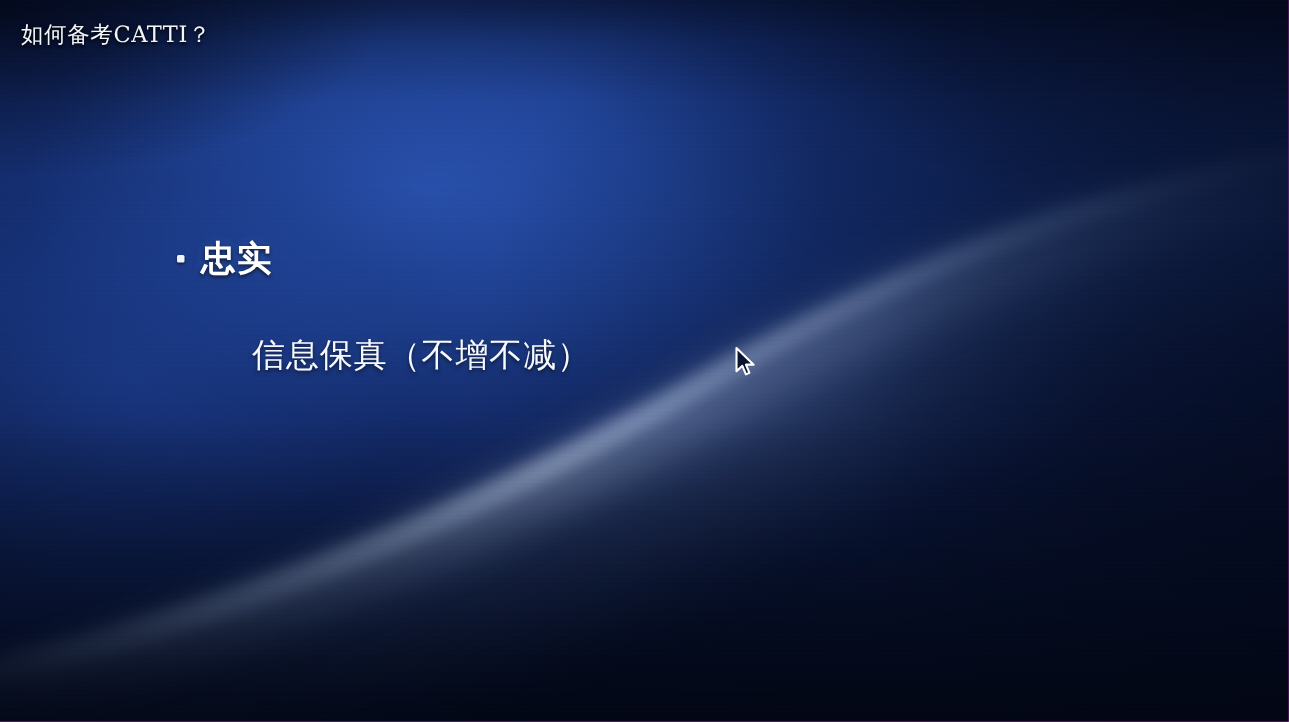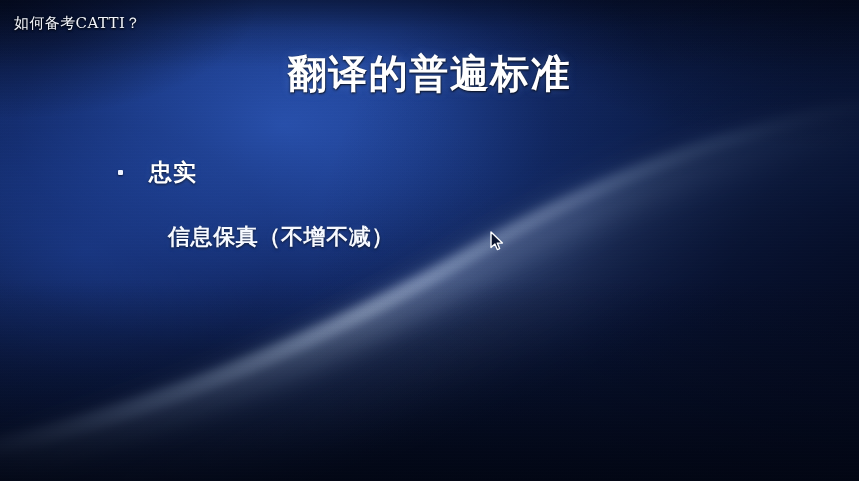--- a/index.html
+++ b/index.html
@@ -132,42 +132,42 @@
     text-shadow:
       0 1px 3px rgba(0,0,0,.72),
       0 0 10px rgba(120,170,255,.30),
       1px 1px 0 rgba(0,0,0,.35);
   }
 
   .bullet-row {
     position: absolute;
     display: flex;
     align-items: center;
-    gap: 26px;
+    gap: 11px;
   }
   .bullet-dot {
     width: 5px;
     height: 5px;
     background: #eef3ff;
     border-radius: 1px;
     box-shadow: 0 1px 2px rgba(0,0,0,.6);
     flex: 0 0 auto;
   }
   .bullet-label {
     font-size: 23px;
     font-weight: 700;
     letter-spacing: 1px;
     color: #ffffff;
     text-shadow: 0 1px 3px rgba(0,0,0,.70), 0 0 7px rgba(120,170,255,.22);
   }
 
   .sub-line {
     position: absolute;
     font-size: 22px;
-    font-weight: 700;
+    font-weight: 400;
     letter-spacing: .6px;
     color: #f6f9ff;
     text-shadow: 0 1px 3px rgba(0,0,0,.70), 0 0 6px rgba(110,160,255,.18);
   }
 
   #bullet-row-1 { left: 118px; top: 157px; }
   #sub-line-1   { left: 168px; top: 222px; }
   #bullet-row-2 { left: 118px; top: 289px; }
   #sub-line-2   { left: 168px; top: 356px; }
 
@@ -232,21 +232,20 @@
     </svg>
   </div>
 
   <div class="bg-layer" id="bg-dark-right"></div>
   <div class="bg-layer" id="bg-dark-bottom"></div>
   <div class="bg-layer" id="bg-dark-top"></div>
   <div class="bg-layer" id="bg-bands"></div>
 
   <div class="txt" id="header-text">如何备考CATTI？</div>
 
-  <div class="txt" id="slide-title">翻译的普遍标准</div>
 
   <div class="bullet-row" id="bullet-row-1">
     <span class="bullet-dot"></span>
     <span class="bullet-label">忠实</span>
   </div>
   <div class="sub-line" id="sub-line-1">信息保真（不增不减）</div>
 
 
   <div id="mouse-cursor" style="left: 489px; top: 231px;">
     <svg viewBox="0 0 16 22" xmlns="http://www.w3.org/2000/svg" width="16" height="22">

